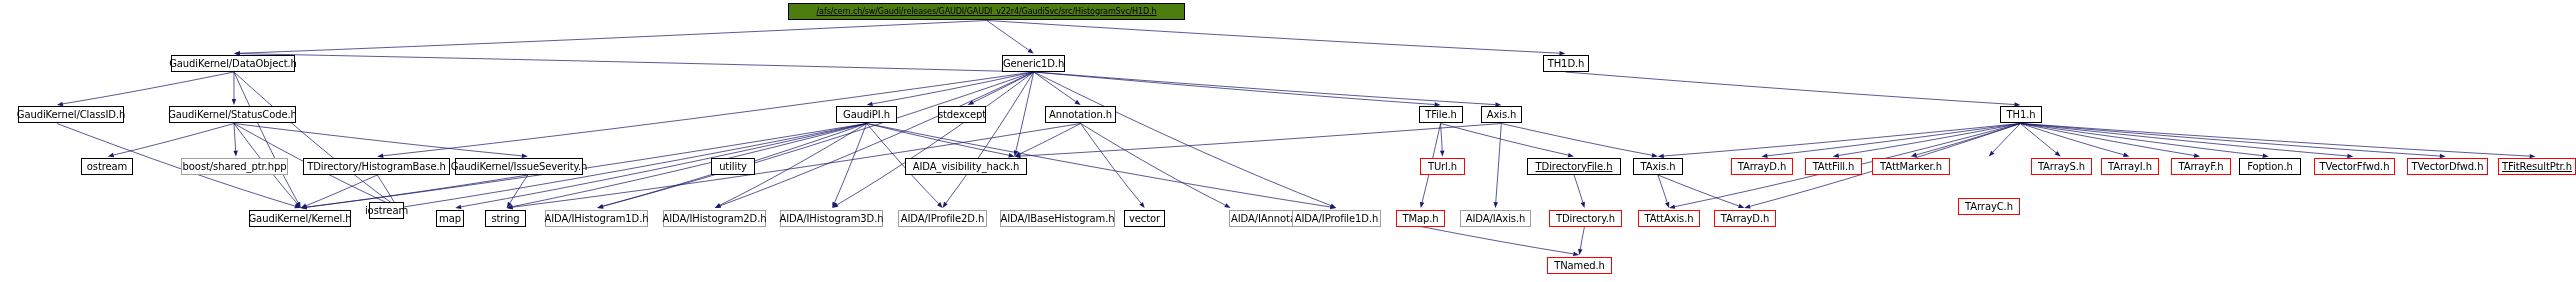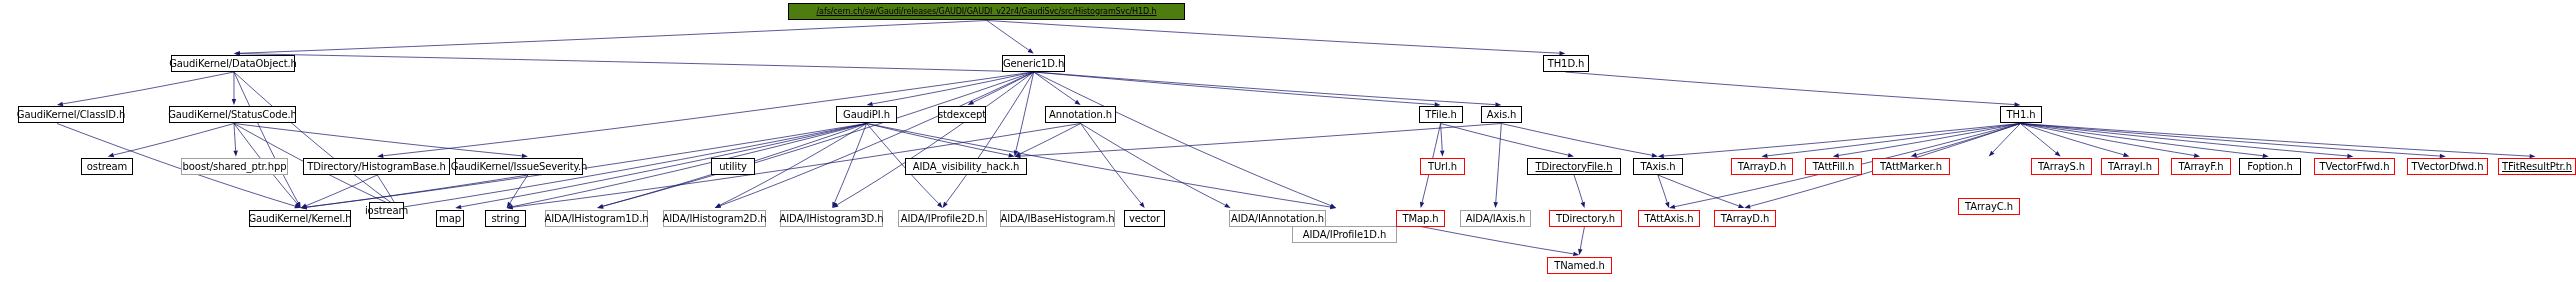--- a/index.html
+++ b/index.html
@@ -233,21 +233,21 @@
       <div class="node black" style="left: 369px; top: 202px; width: 35px;">iostream</div>
       <div class="node black" style="left: 436px; top: 210px; width: 28px;">map</div>
       <div class="node black" style="left: 485px; top: 210px; width: 41px;">string</div>
       <div class="node gray" style="left: 545px; top: 210px; width: 103px;">AIDA/IHistogram1D.h</div>
       <div class="node gray" style="left: 663px; top: 210px; width: 103px;">AIDA/IHistogram2D.h</div>
       <div class="node gray" style="left: 780px; top: 210px; width: 103px;">AIDA/IHistogram3D.h</div>
       <div class="node gray" style="left: 898px; top: 210px; width: 89px;">AIDA/IProfile2D.h</div>
       <div class="node gray" style="left: 1000px; top: 210px; width: 115px;">AIDA/IBaseHistogram.h</div>
       <div class="node black" style="left: 1124px; top: 210px; width: 41px;">vector</div>
       <div class="node gray" style="left: 1229px; top: 210px; width: 97px;">AIDA/IAnnotation.h</div>
-      <div class="node gray" style="left: 1292px; top: 210px; width: 105px; margin-top: 16px;">AIDA/IProfile1D.h</div>
+      <div class="node gray" style="left: 1292px; top: 210px; width: 89px;">AIDA/IProfile1D.h</div>
       <div class="node red" style="left: 1396px; top: 210px; width: 49px;">TMap.h</div>
       <div class="node gray" style="left: 1460px; top: 210px; width: 71px;">AIDA/IAxis.h</div>
       <div class="node red" style="left: 1549px; top: 210px; width: 73px;">TDirectory.h</div>
       <div class="node red" style="left: 1638px; top: 210px; width: 62px;">TAttAxis.h</div>
       <div class="node red" style="left: 1714px; top: 210px; width: 62px;">TArrayD.h</div>
       <div class="node red" style="left: 1547px; top: 257px; width: 65px;">TNamed.h</div>
     </div>
 </div>
 
 

